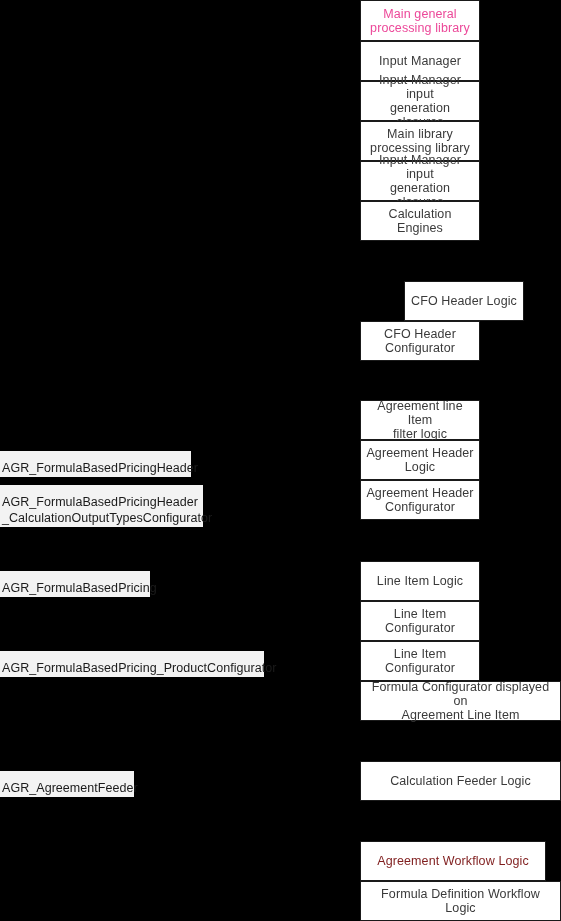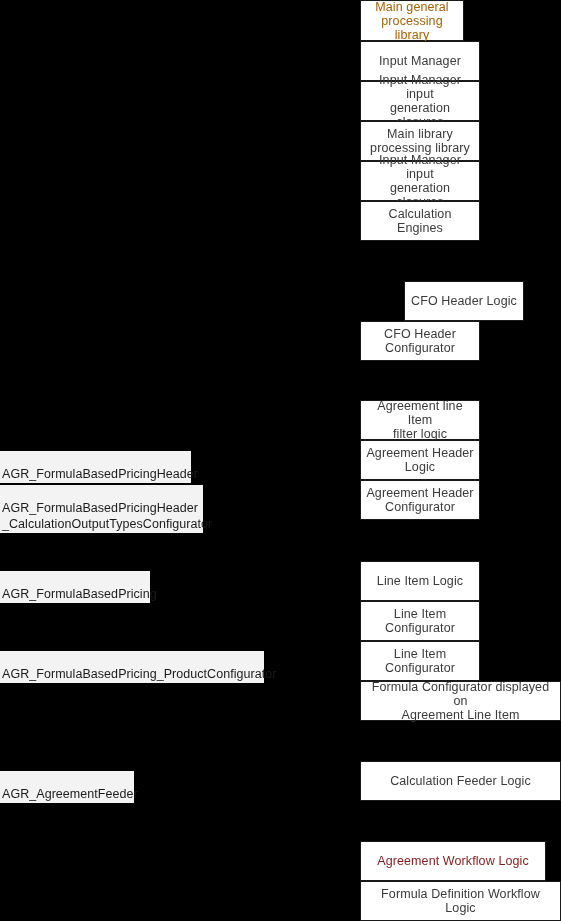--- a/index.html
+++ b/index.html
@@ -47,32 +47,32 @@
   }
 
   
   .label {
     position: absolute;
     box-sizing: border-box;
     background: #f3f3f3;
     color: #1b1b1b;
     font-size: 12.5px;
     line-height: 16px;
-    padding: 15px 1px 1px 2px;
+    padding: 9px 1px 1px 2px;
     white-space: pre-line;
     text-align: left;
     letter-spacing: 0.05px;
   }
 </style>
 </head>
 <body>
 
 <div id="canvas" style="background: rgb(0, 0, 0);">
     <div>
-      <div class="box" style="left: 360px; top: 0px; width: 104px; height: 41px; background: rgb(255, 255, 255); border-color: rgb(26, 26, 26); color: #a16207;">
+      <div class="box" style="left: 360px; top: 0px; width: 120px; height: 41px; background: rgb(255, 255, 255); border-color: rgb(26, 26, 26); color: #ec4899;">
         <span>
           <div>Main general</div>
           <div>processing library</div>
         </span>
       </div>
       <div class="box" style="left: 360px; top: 41px; width: 120px; height: 40px; background: rgb(255, 255, 255); border-color: rgb(26, 26, 26); color: rgb(58, 58, 58);">
         <span>
           <div>Input Manager</div>
         </span>
       </div>

